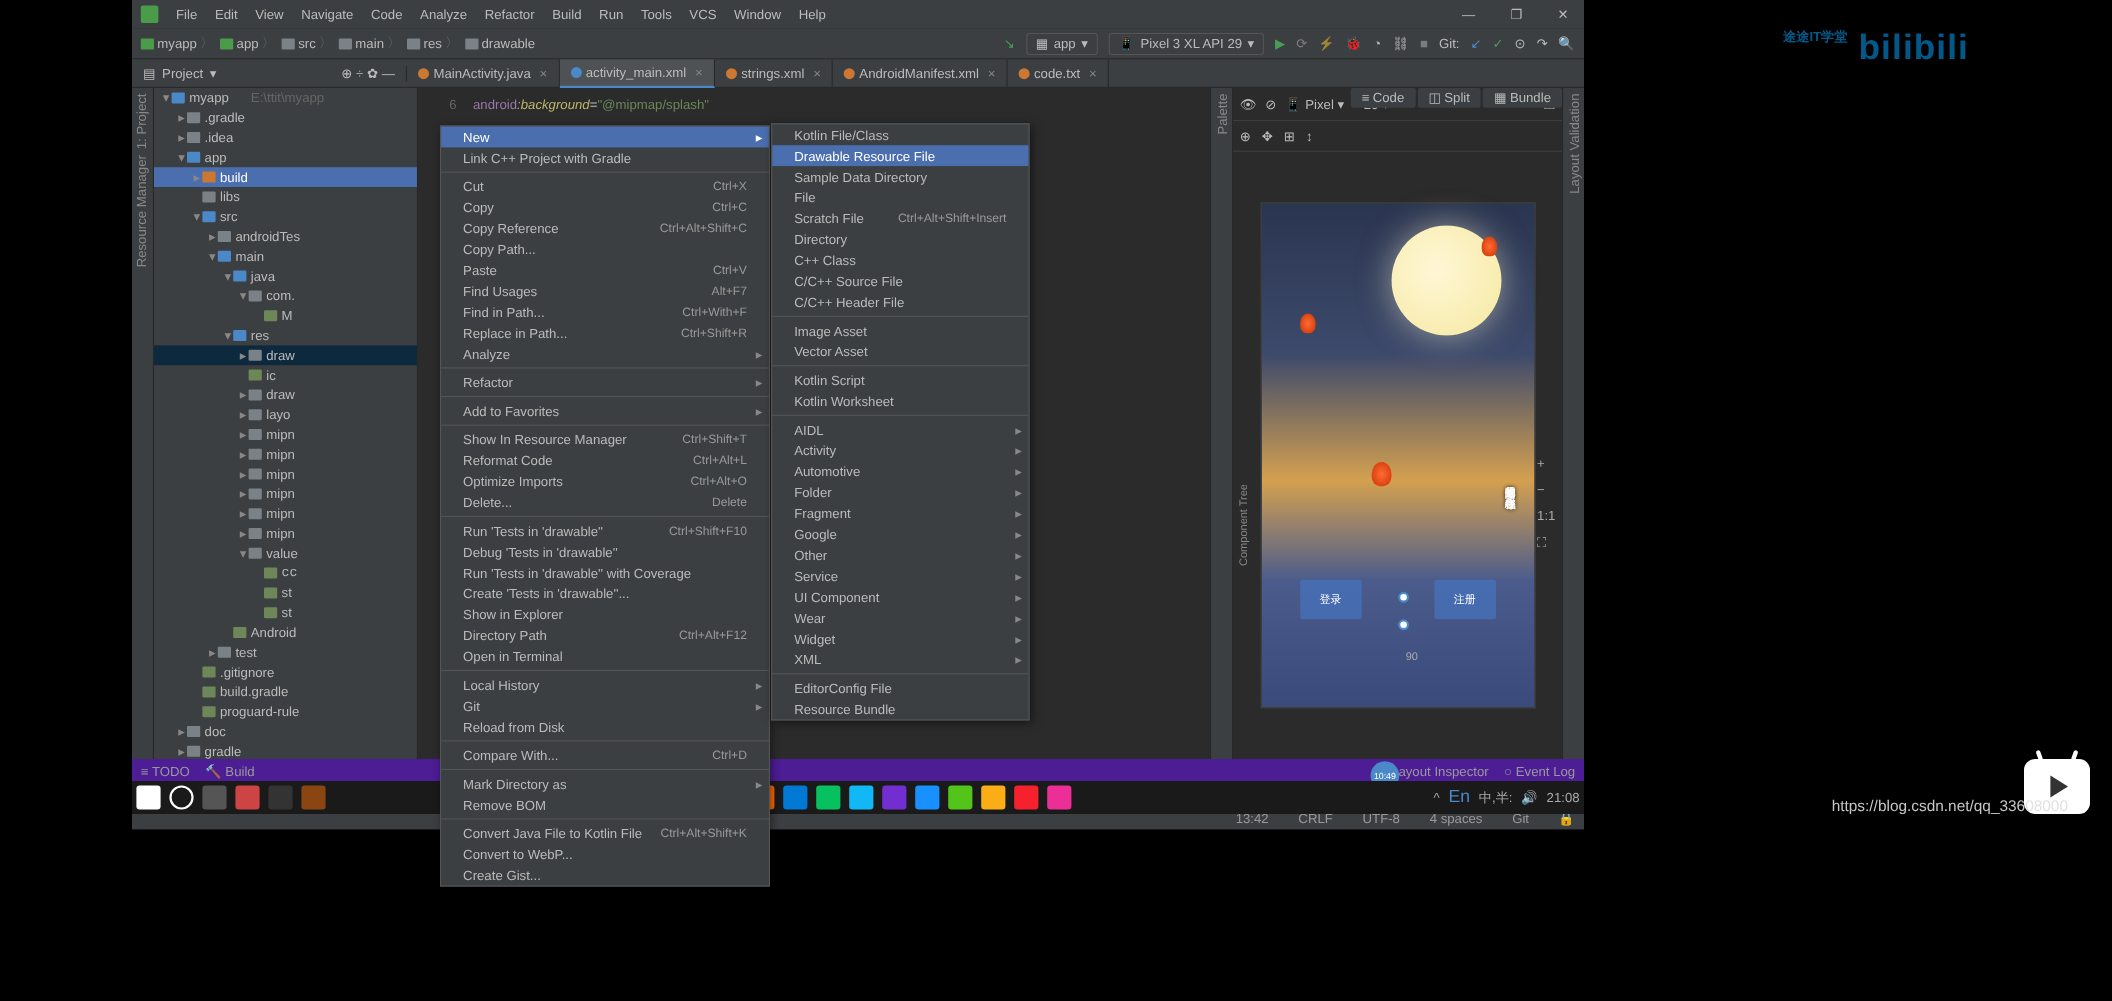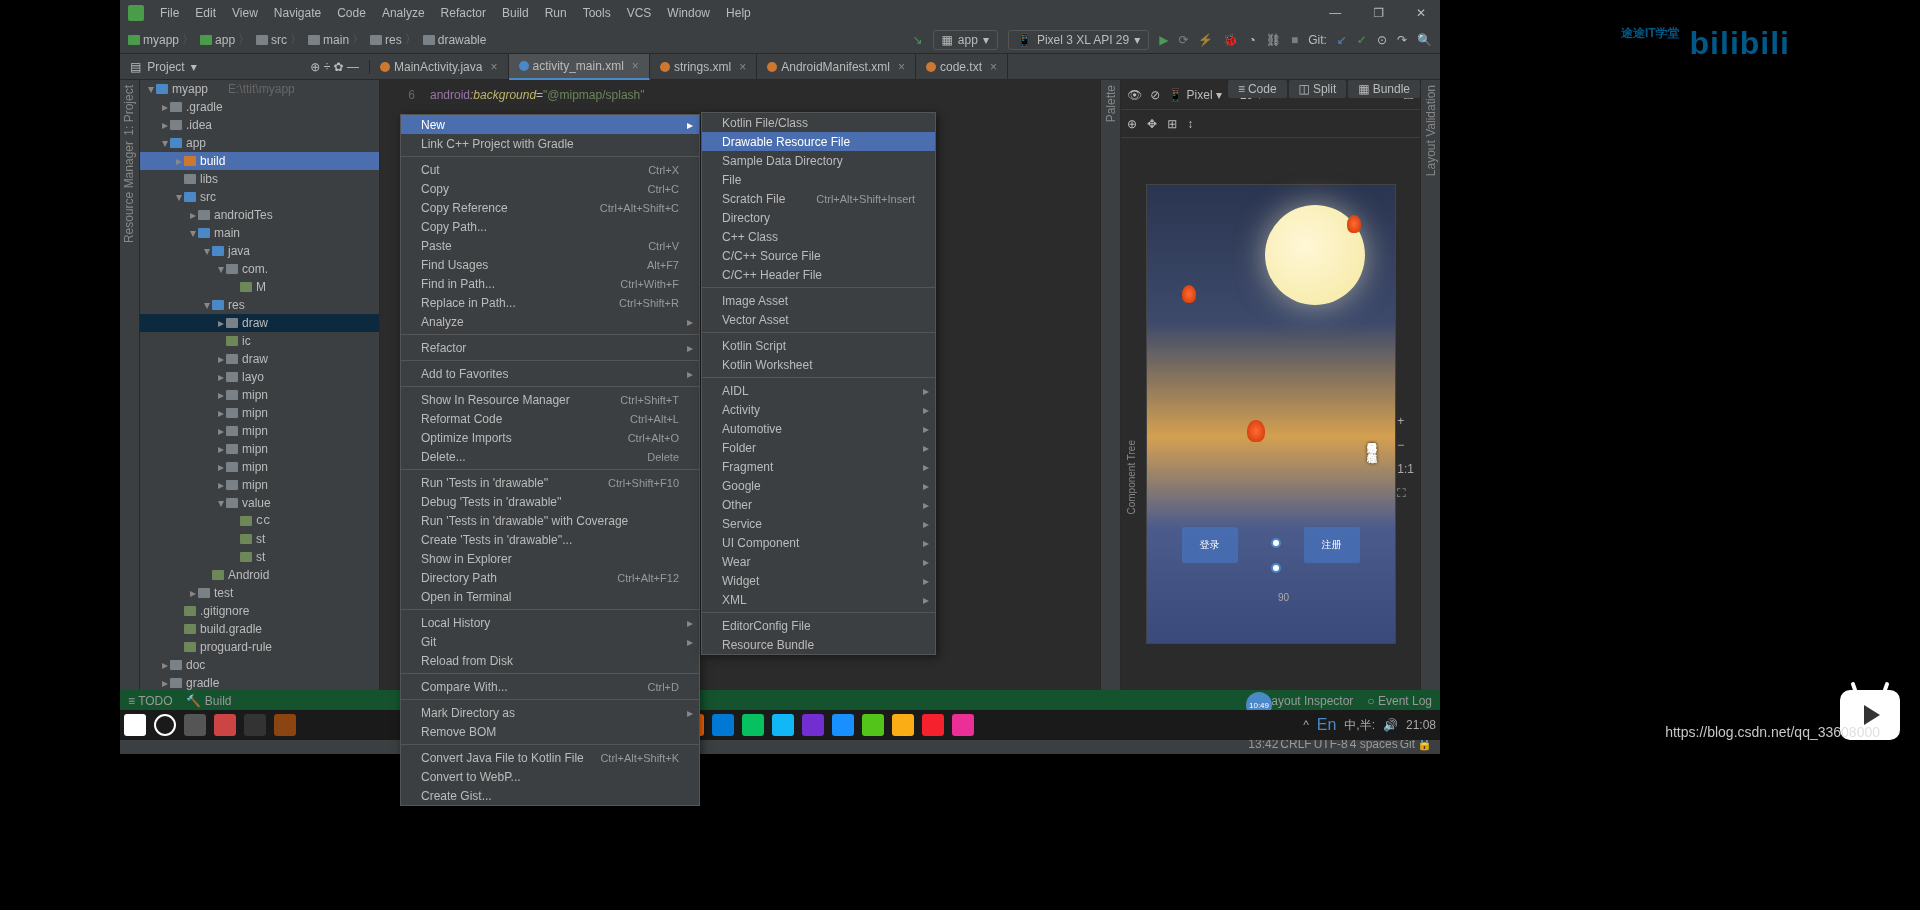--- a/index.html
+++ b/index.html
@@ -55,22 +55,22 @@
 .lantern{position:absolute;width:14px;height:18px;background:radial-gradient(ellipse,#ff6b35,#cc3300);border-radius:50% 50% 40% 40%}
 .lantern.l1{top:30px;left:200px}
 .lantern.l2{top:100px;left:35px}
 .lantern.l3{top:235px;left:100px;width:18px;height:22px}
 .phone-text{position:absolute;right:15px;top:250px;writing-mode:vertical-rl;color:#fff;font-size:10px;line-height:1.6;text-shadow:0 0 3px rgba(0,0,0,0.5)}
 .phone-btn{position:absolute;bottom:80px;height:36px;width:56px;background:rgba(70,120,200,0.6);color:#fff;font-size:10px;display:flex;align-items:center;justify-content:center;border-radius:2px}
 .phone-btn.b1{left:35px}
 .phone-btn.b2{right:35px}
 .phone-dot{position:absolute;width:10px;height:10px;border:2px solid #4a88c7;border-radius:50%;background:#fff}
 .statusbar{height:22px;background:#3c3f41;border-top:1px solid #282828;display:flex;align-items:center;padding:0 8px;color:#999;font-size:11px}
-.statusbar .right{margin-left:auto;display:flex;gap:2px}
-.bottombar{height:22px;background:#14532d;display:flex;align-items:center;padding:0 8px;color:#999;font-size:11px;gap:14px}
+.statusbar .right{margin-left:auto;display:flex;gap:27px}
+.bottombar{height:22px;background:#4c1d95;display:flex;align-items:center;padding:0 8px;color:#999;font-size:11px;gap:14px}
 .hint-bar{height:20px;background:#3c3f41;padding:0 10px;color:#999;font-size:11px;display:flex;align-items:center}
 
 .context-menu{position:absolute;background:#3c3f41;border:1px solid #555;box-shadow:2px 2px 8px rgba(0,0,0,0.5);z-index:100}
 .cm1{left:280px;top:114px;width:300px}
 .cm2{left:581px;top:112px;width:235px}
 .context-menu .item{height:19px;display:flex;align-items:center;padding:0 20px 0 20px;color:#bbb;position:relative}
 .context-menu .item:hover,.context-menu .item.hov{background:#4b6eaf;color:#fff}
 .context-menu .item .kbd{margin-left:auto;color:#999;font-size:11px}
 .context-menu .item .sub{position:absolute;right:6px;color:#888}
 .context-menu .item.hov .kbd,.context-menu .item.hov .sub{color:#fff}

